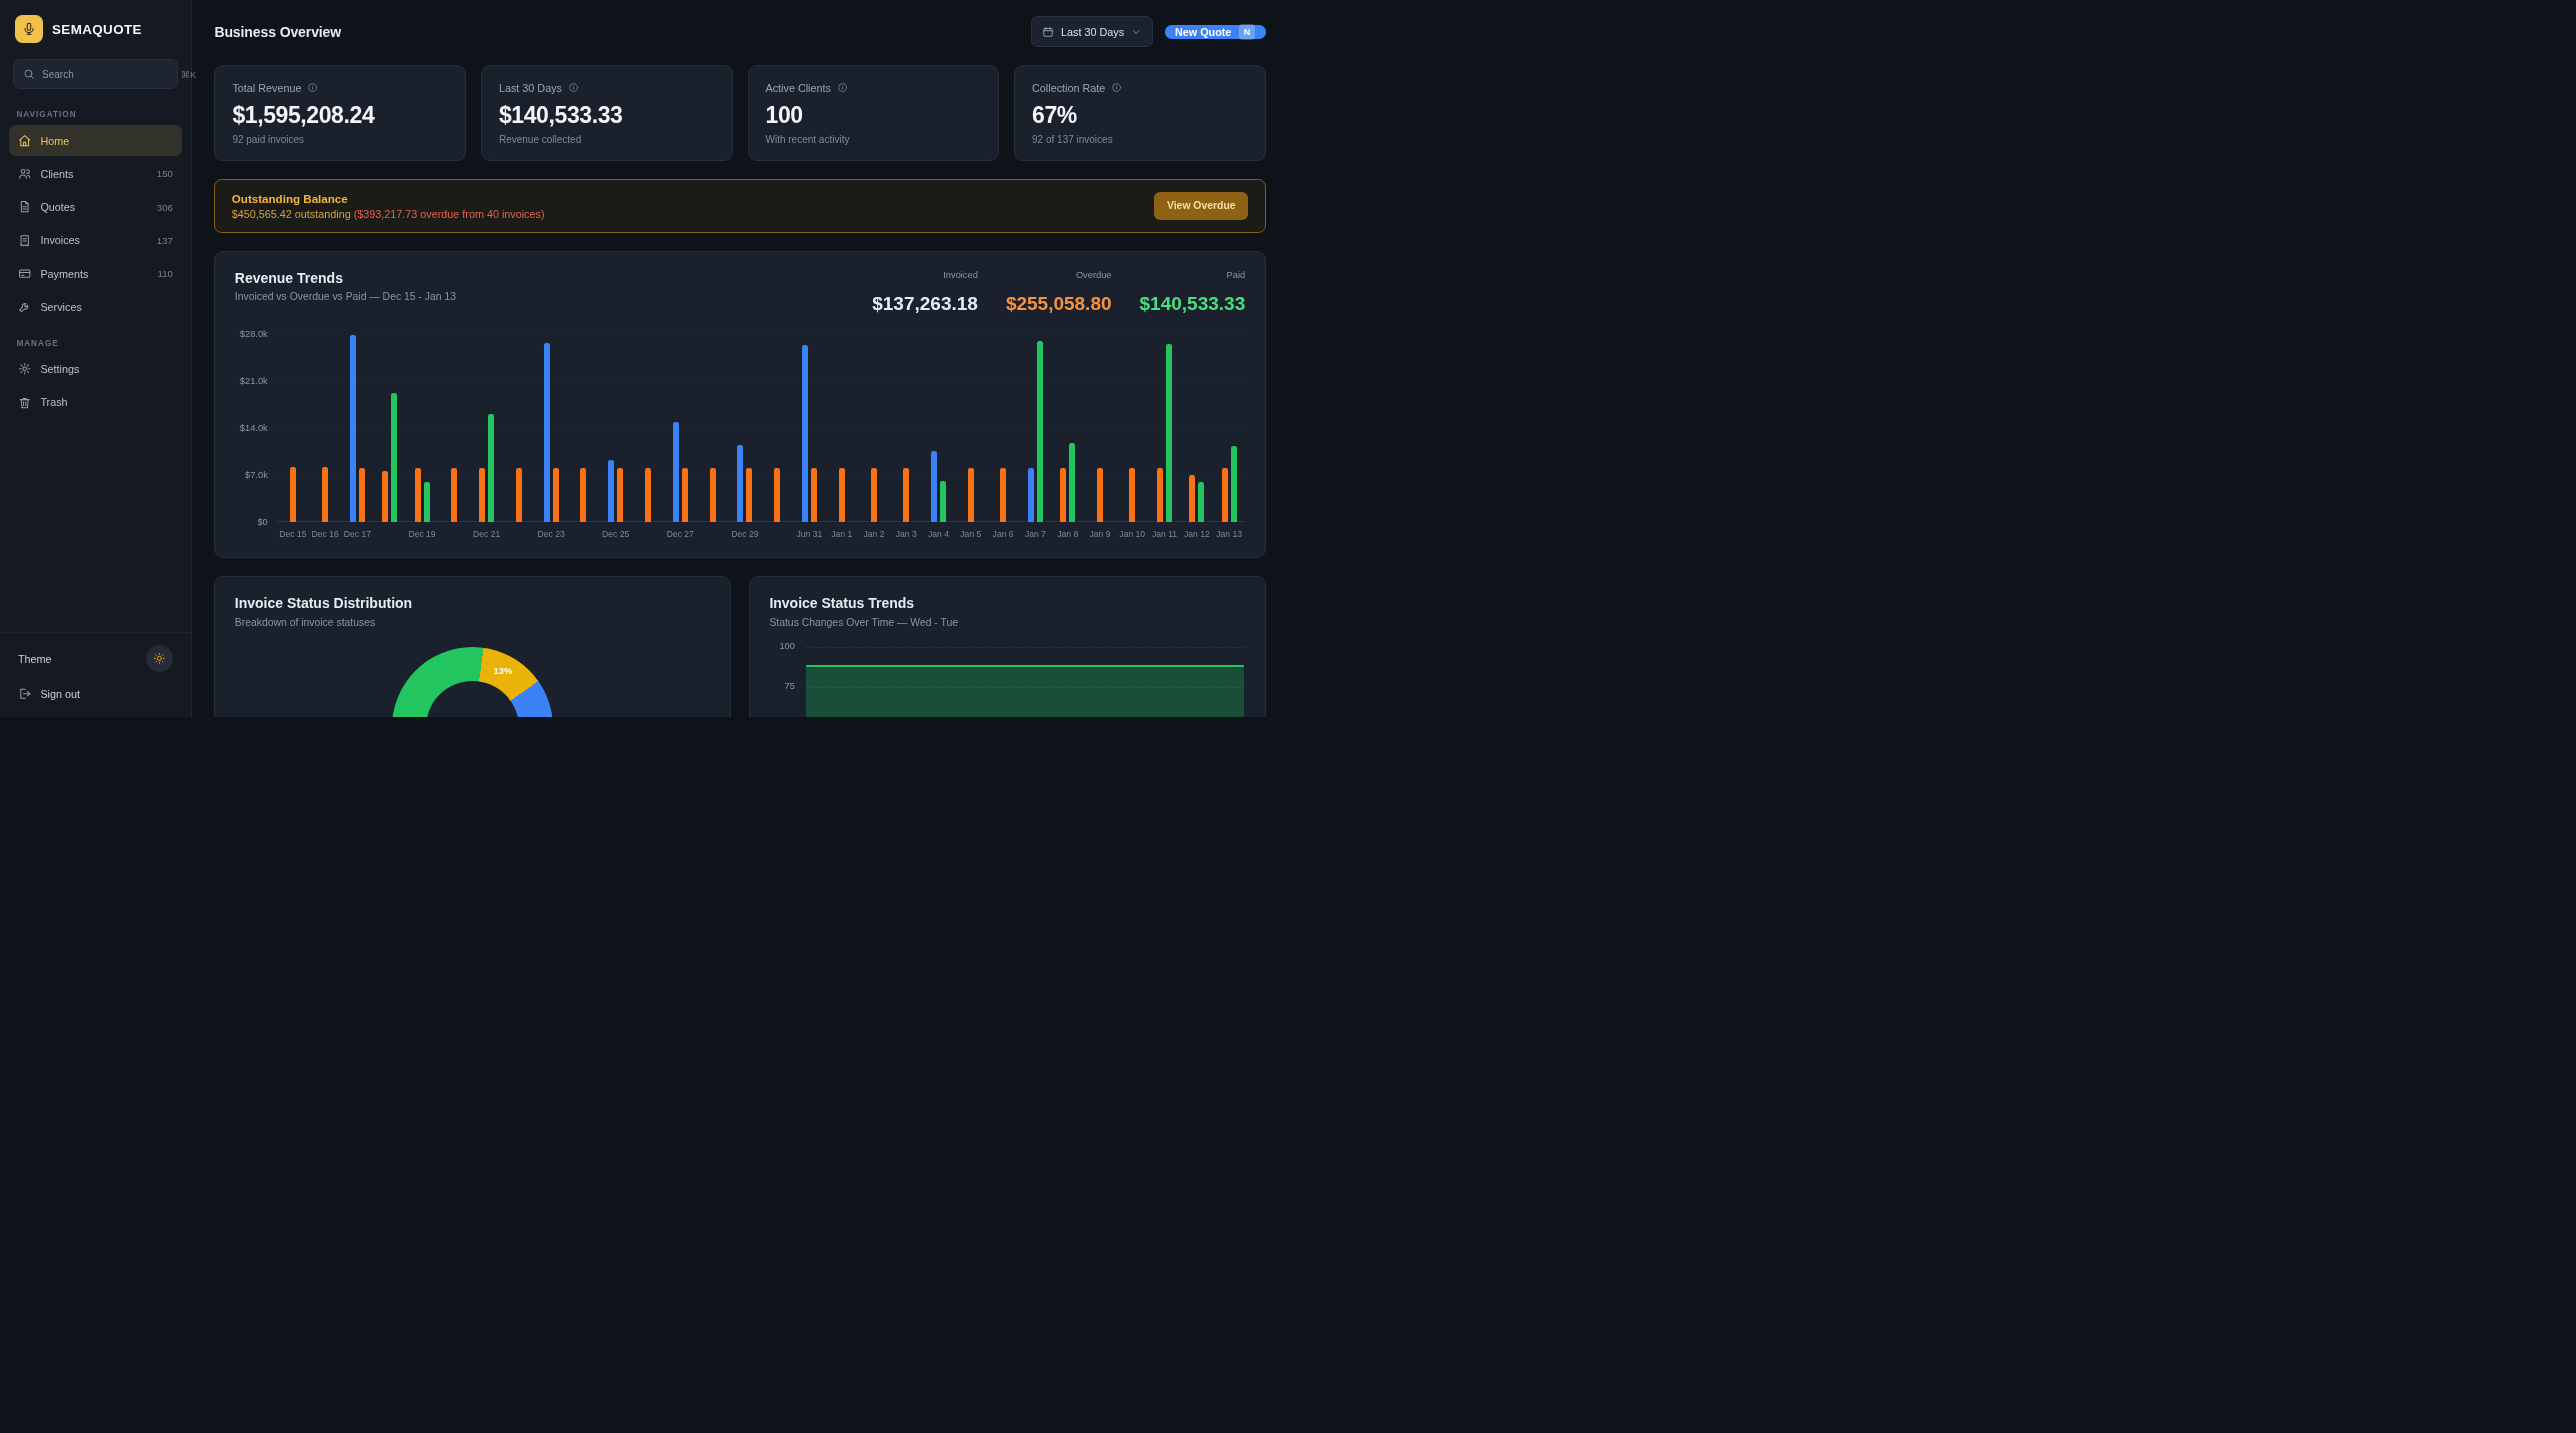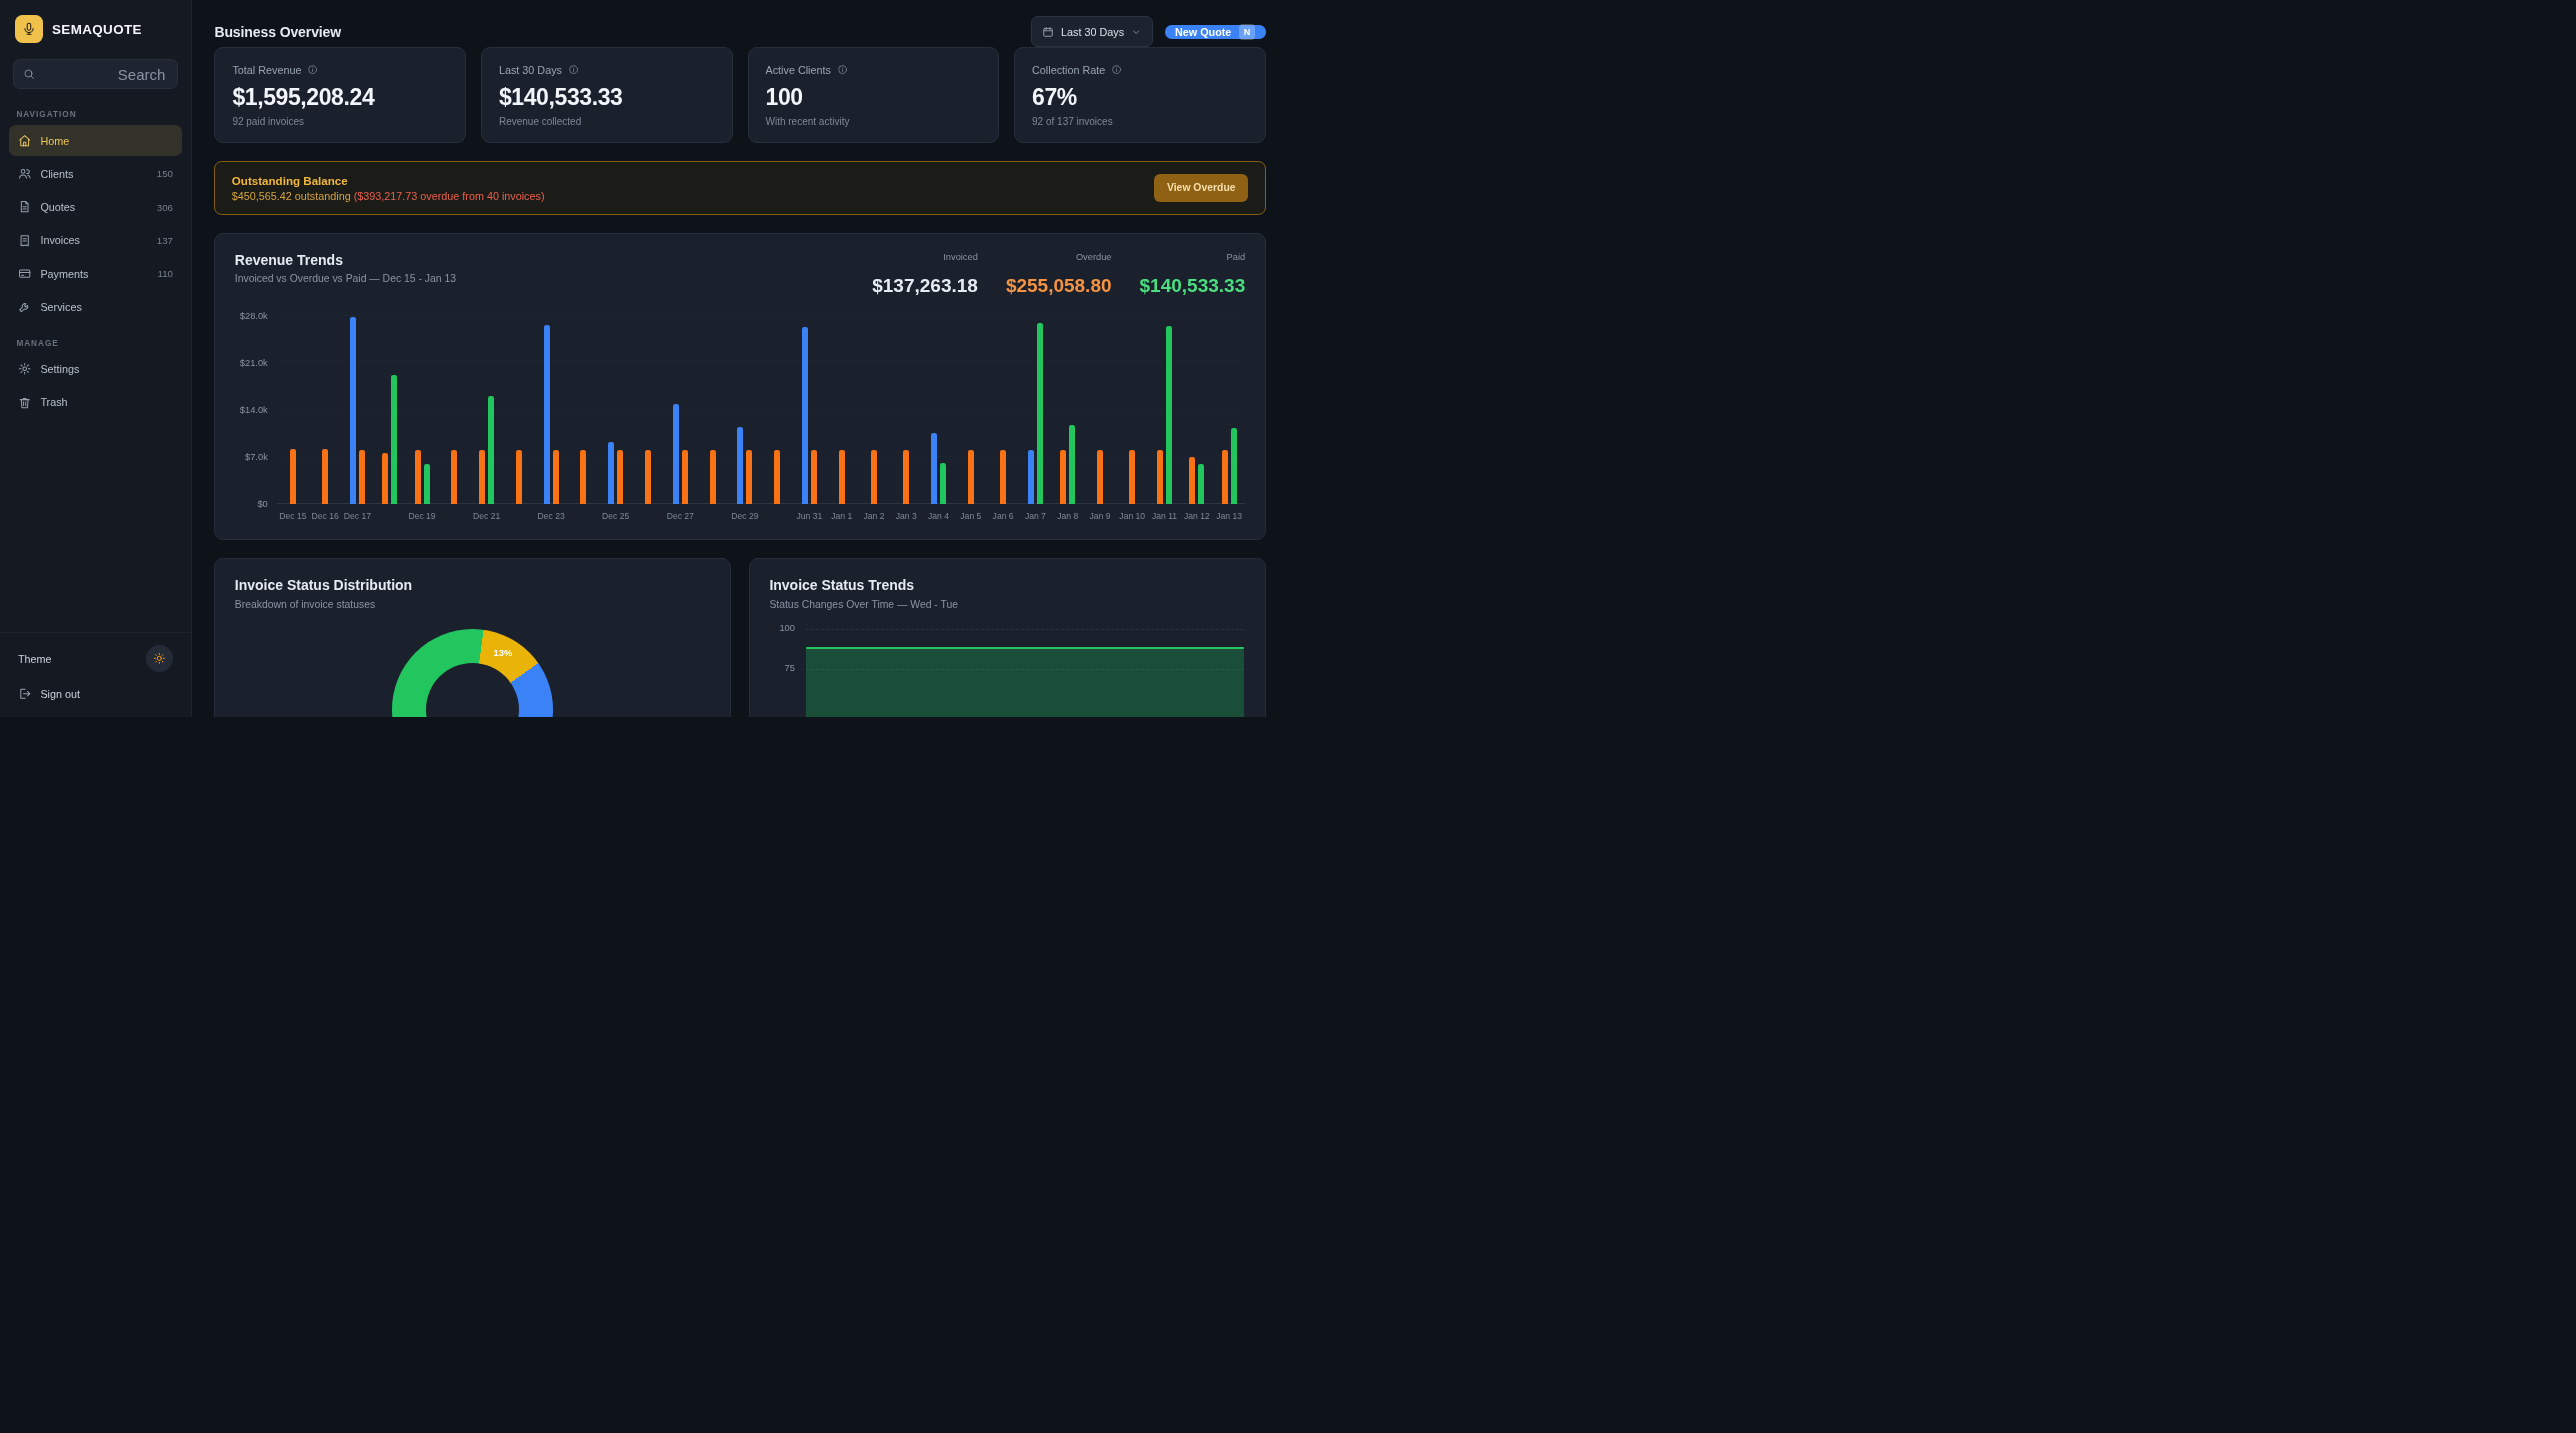--- a/index.html
+++ b/index.html
@@ -8,21 +8,21 @@
   .app { display:flex; width:1288px; height:717px; overflow:hidden; }
 
   
   .sidebar { width:192px; flex-shrink:0; background:#151a22; border-right:0.7px solid #1f2732; display:flex; flex-direction:column; }
   .logo-row { display:flex; align-items:center; gap:9px; padding:15px 15px 13.4px; cursor:pointer; }
   .logo-badge { width:28px; height:28px; border-radius:7.5px; background:#f0c24b; display:flex; align-items:center; justify-content:center; color:#2b2410; }
   .logo-badge svg { width:14px; height:14px; }
   .logo-text { font-size:13.4px; font-weight:700; letter-spacing:0.4px; color:#f2f5f9; }
   .search-box { margin:3px 13.4px 4.5px; height:30px; background:#1e2430; border:0.7px solid #262f3b; border-radius:6.7px; display:flex; align-items:center; gap:6.7px; padding:0 9px; color:#8a94a4; }
   .search-box svg { width:12px; height:12px; flex-shrink:0; }
-  .search-box input { flex:1; background:transparent; border:none; outline:none; color:#cdd5df; font-size:15px; font-family:inherit;text-align:center; }
+  .search-box input { flex:1; background:transparent; border:none; outline:none; color:#cdd5df; font-size:10px; font-family:inherit; }
   .search-box input::placeholder { color:#8a94a4; }
   .kbd { font-size:9.3px; color:#6f7a89; }
   .nav { flex:0 0 auto; padding-bottom:6px; }
   .nav-label { margin:16.4px 16.4px 6px; font-size:8.2px; font-weight:700; letter-spacing:1px; color:#68727f; }
   .nav-item { margin:2.2px 9px; height:31px; border-radius:6.7px; display:flex; align-items:center; gap:9px; padding:0 9px; color:#b7c0cc; font-size:10.8px; cursor:pointer; }
   .nav-item .icon { color:#96a0ae; display:flex; }
   .nav-item svg { width:13.4px; height:13.4px; }
   .nav-item.active { background:rgba(233,196,90,0.14); color:#e9c55a; }
   .nav-item.active .icon { color:#e9c55a; }
   .nav-text { flex:1; }
@@ -39,21 +39,21 @@
   .main { flex:1; padding:16.4px 22.4px; overflow:hidden; }
   .topbar { display:flex; align-items:center; justify-content:space-between; }
   .page-title { font-size:14px; font-weight:700; letter-spacing:-0.1px; }
   .top-actions { display:flex; align-items:center; gap:12px; }
   .range-btn { height:31px; padding:0 10.4px; background:#1c232e; border:0.7px solid #2a3340; border-radius:6.7px; color:#dbe2ea; font-size:10.8px; font-family:inherit; display:flex; align-items:center; gap:6.7px; cursor:pointer; }
   .range-btn svg { width:12px; height:12px; color:#9aa4b2; }
   .range-btn .chev svg { width:10.4px; height:10.4px; }
   .primary-btn { height:14px; padding:0 10.4px; background:#3b82f6; border:none; border-radius:6.7px; color:#fff; font-size:10.8px; font-weight:600; font-family:inherit; display:flex; align-items:center; gap:7.5px; cursor:pointer; }
   .kbd-badge { width:16.4px; height:16.4px; border-radius:3.7px; background:rgba(255,255,255,0.25); font-size:9px; font-weight:700; display:flex; align-items:center; justify-content:center; }
 
-  .stats-row { display:grid; grid-template-columns:repeat(4,1fr); gap:15px; }
+  .stats-row { margin-top:18px; display:grid; grid-template-columns:repeat(4,1fr); gap:15px; }
   .card { background:#1a212c; border:0.7px solid #252e3a; border-radius:9px; }
   .stat-card { padding:15.7px 17px; }
   .stat-label-row { display:flex; align-items:center; gap:6px; font-size:10.8px; color:#9aa5b4; }
   .stat-label-row .icon { display:flex; color:#76818f; cursor:pointer; }
   .stat-label-row svg { width:11.2px; height:11.2px; }
   .stat-value { margin-top:7.5px; font-size:23px; font-weight:700; letter-spacing:-0.4px; color:#f2f5f9; }
   .stat-sub { margin-top:5.2px; font-size:10px; color:#7e8897; }
 
   .alert { margin-top:18px; border:0.7px solid #8a5f10; background:rgba(234,179,8,0.06); border-radius:7.5px; padding:11.2px 16.4px; display:flex; align-items:center; justify-content:space-between; }
   .alert-title { font-size:11.6px; font-weight:700; color:#f2b63d; }

